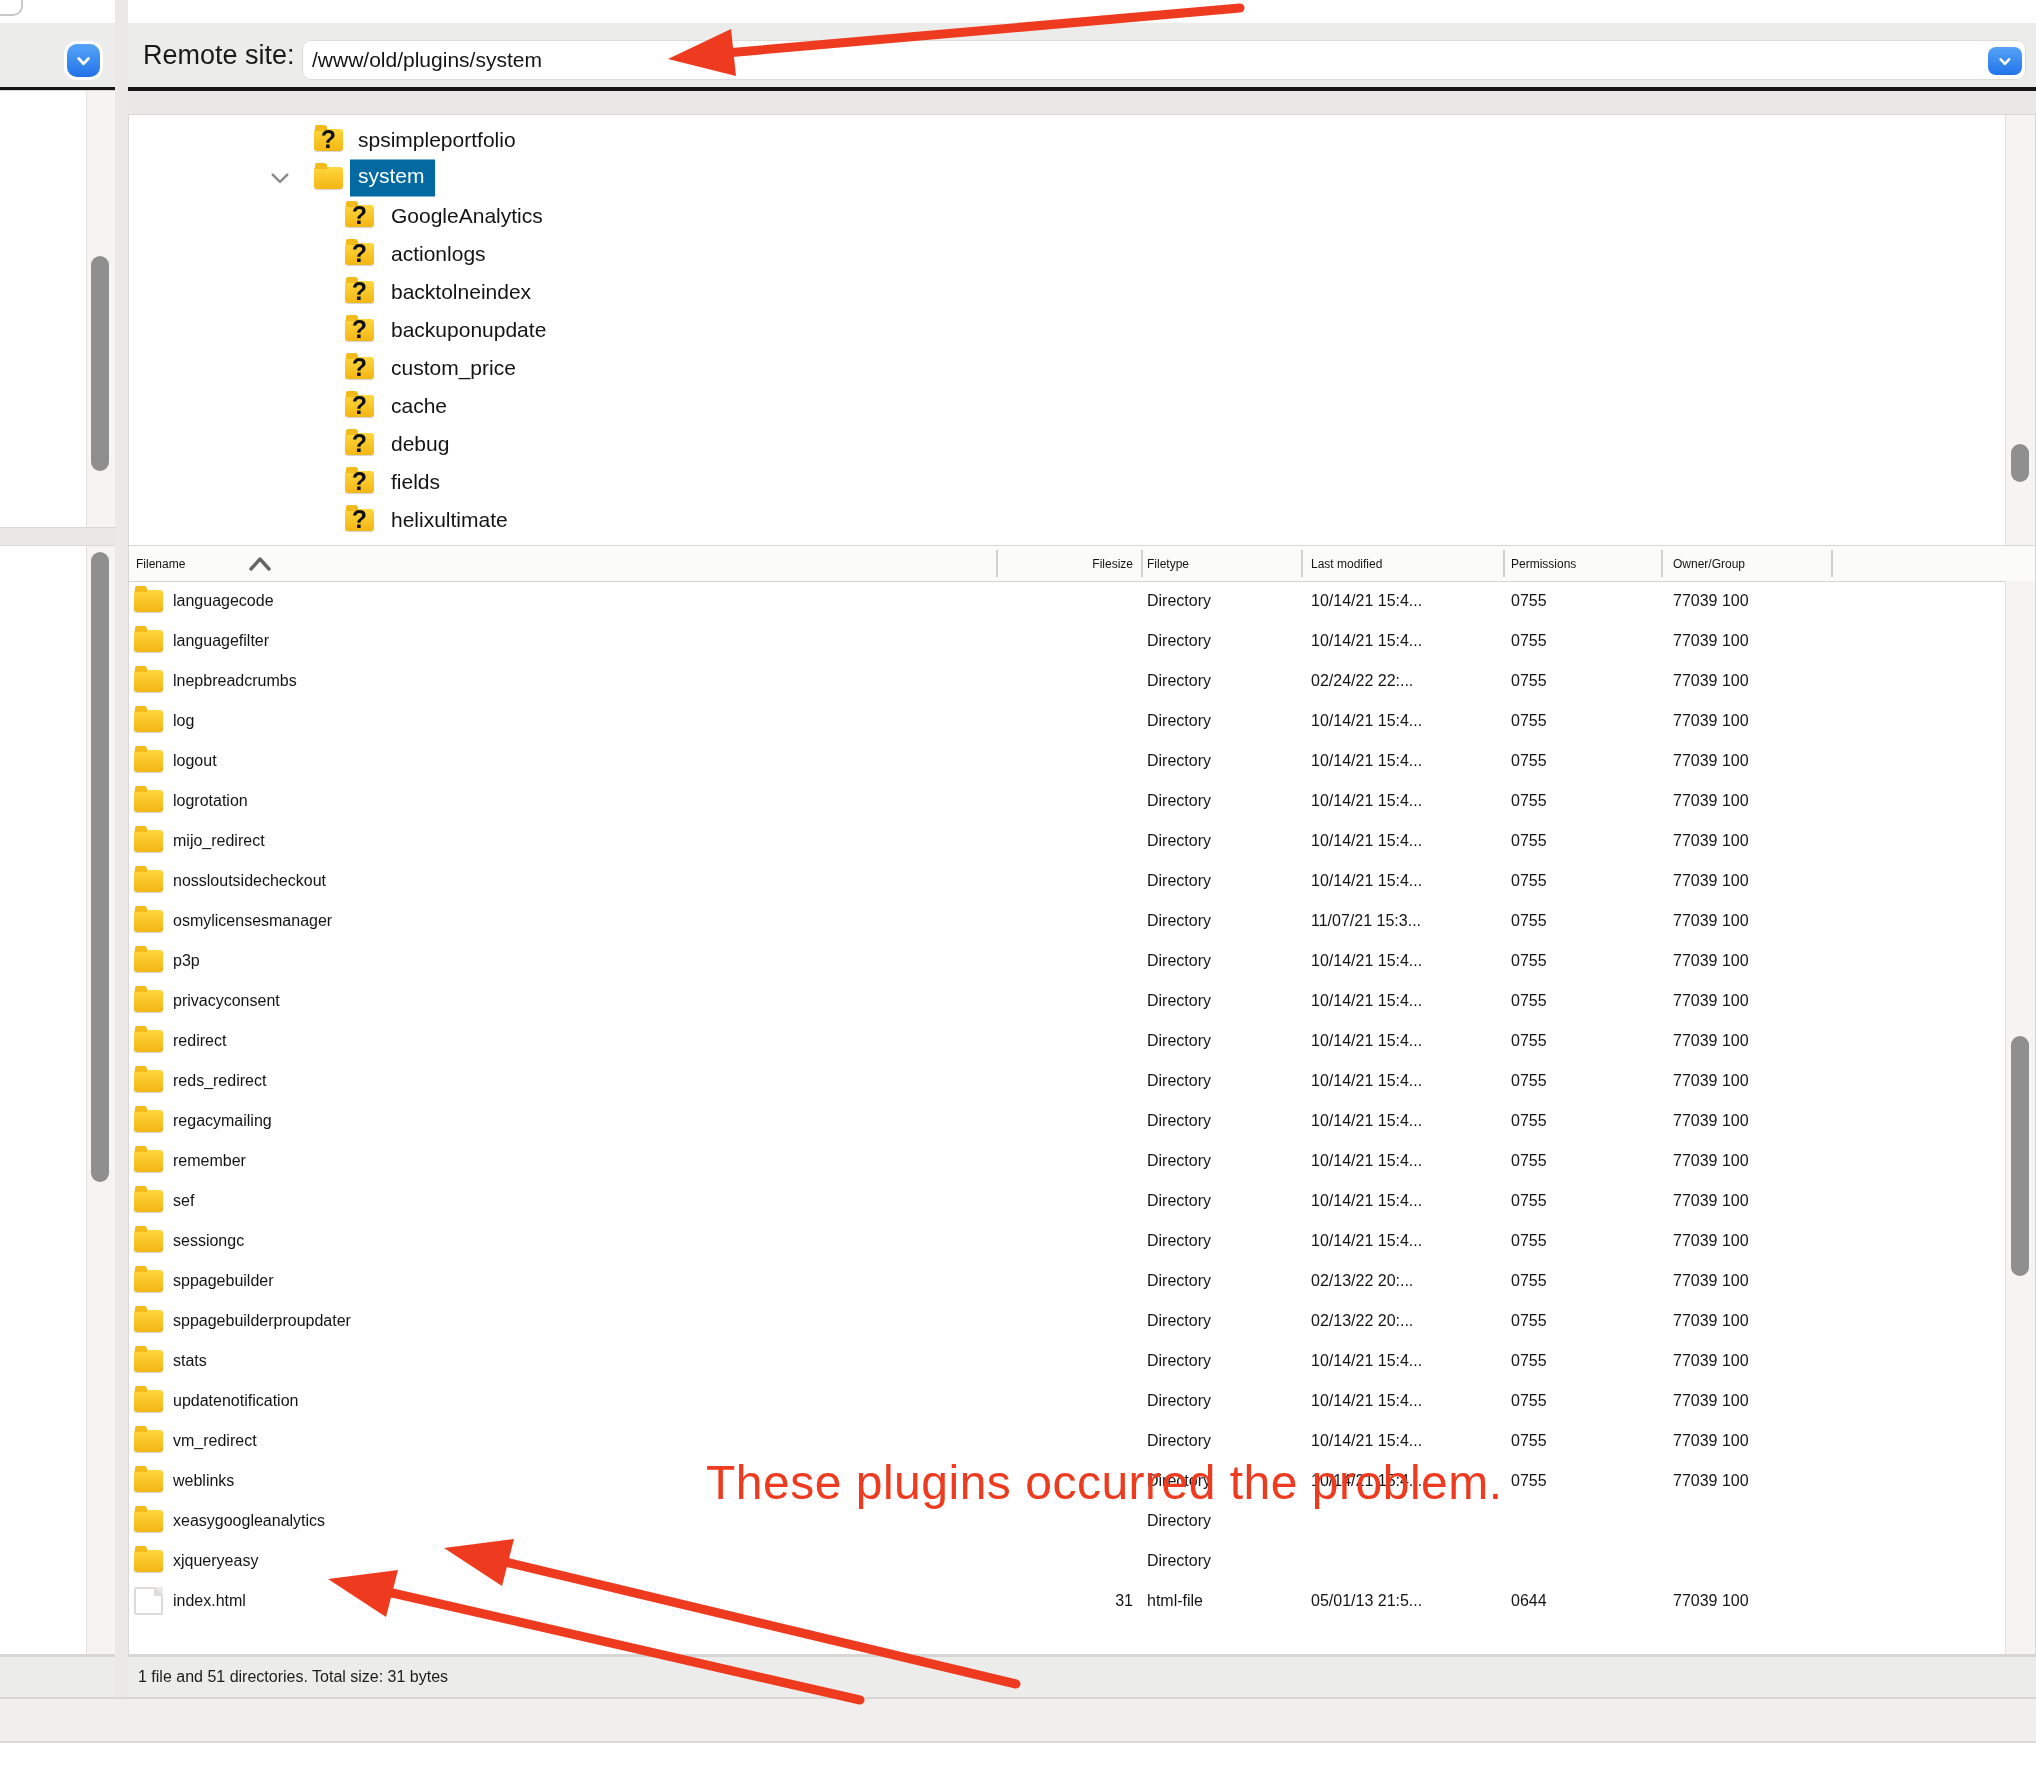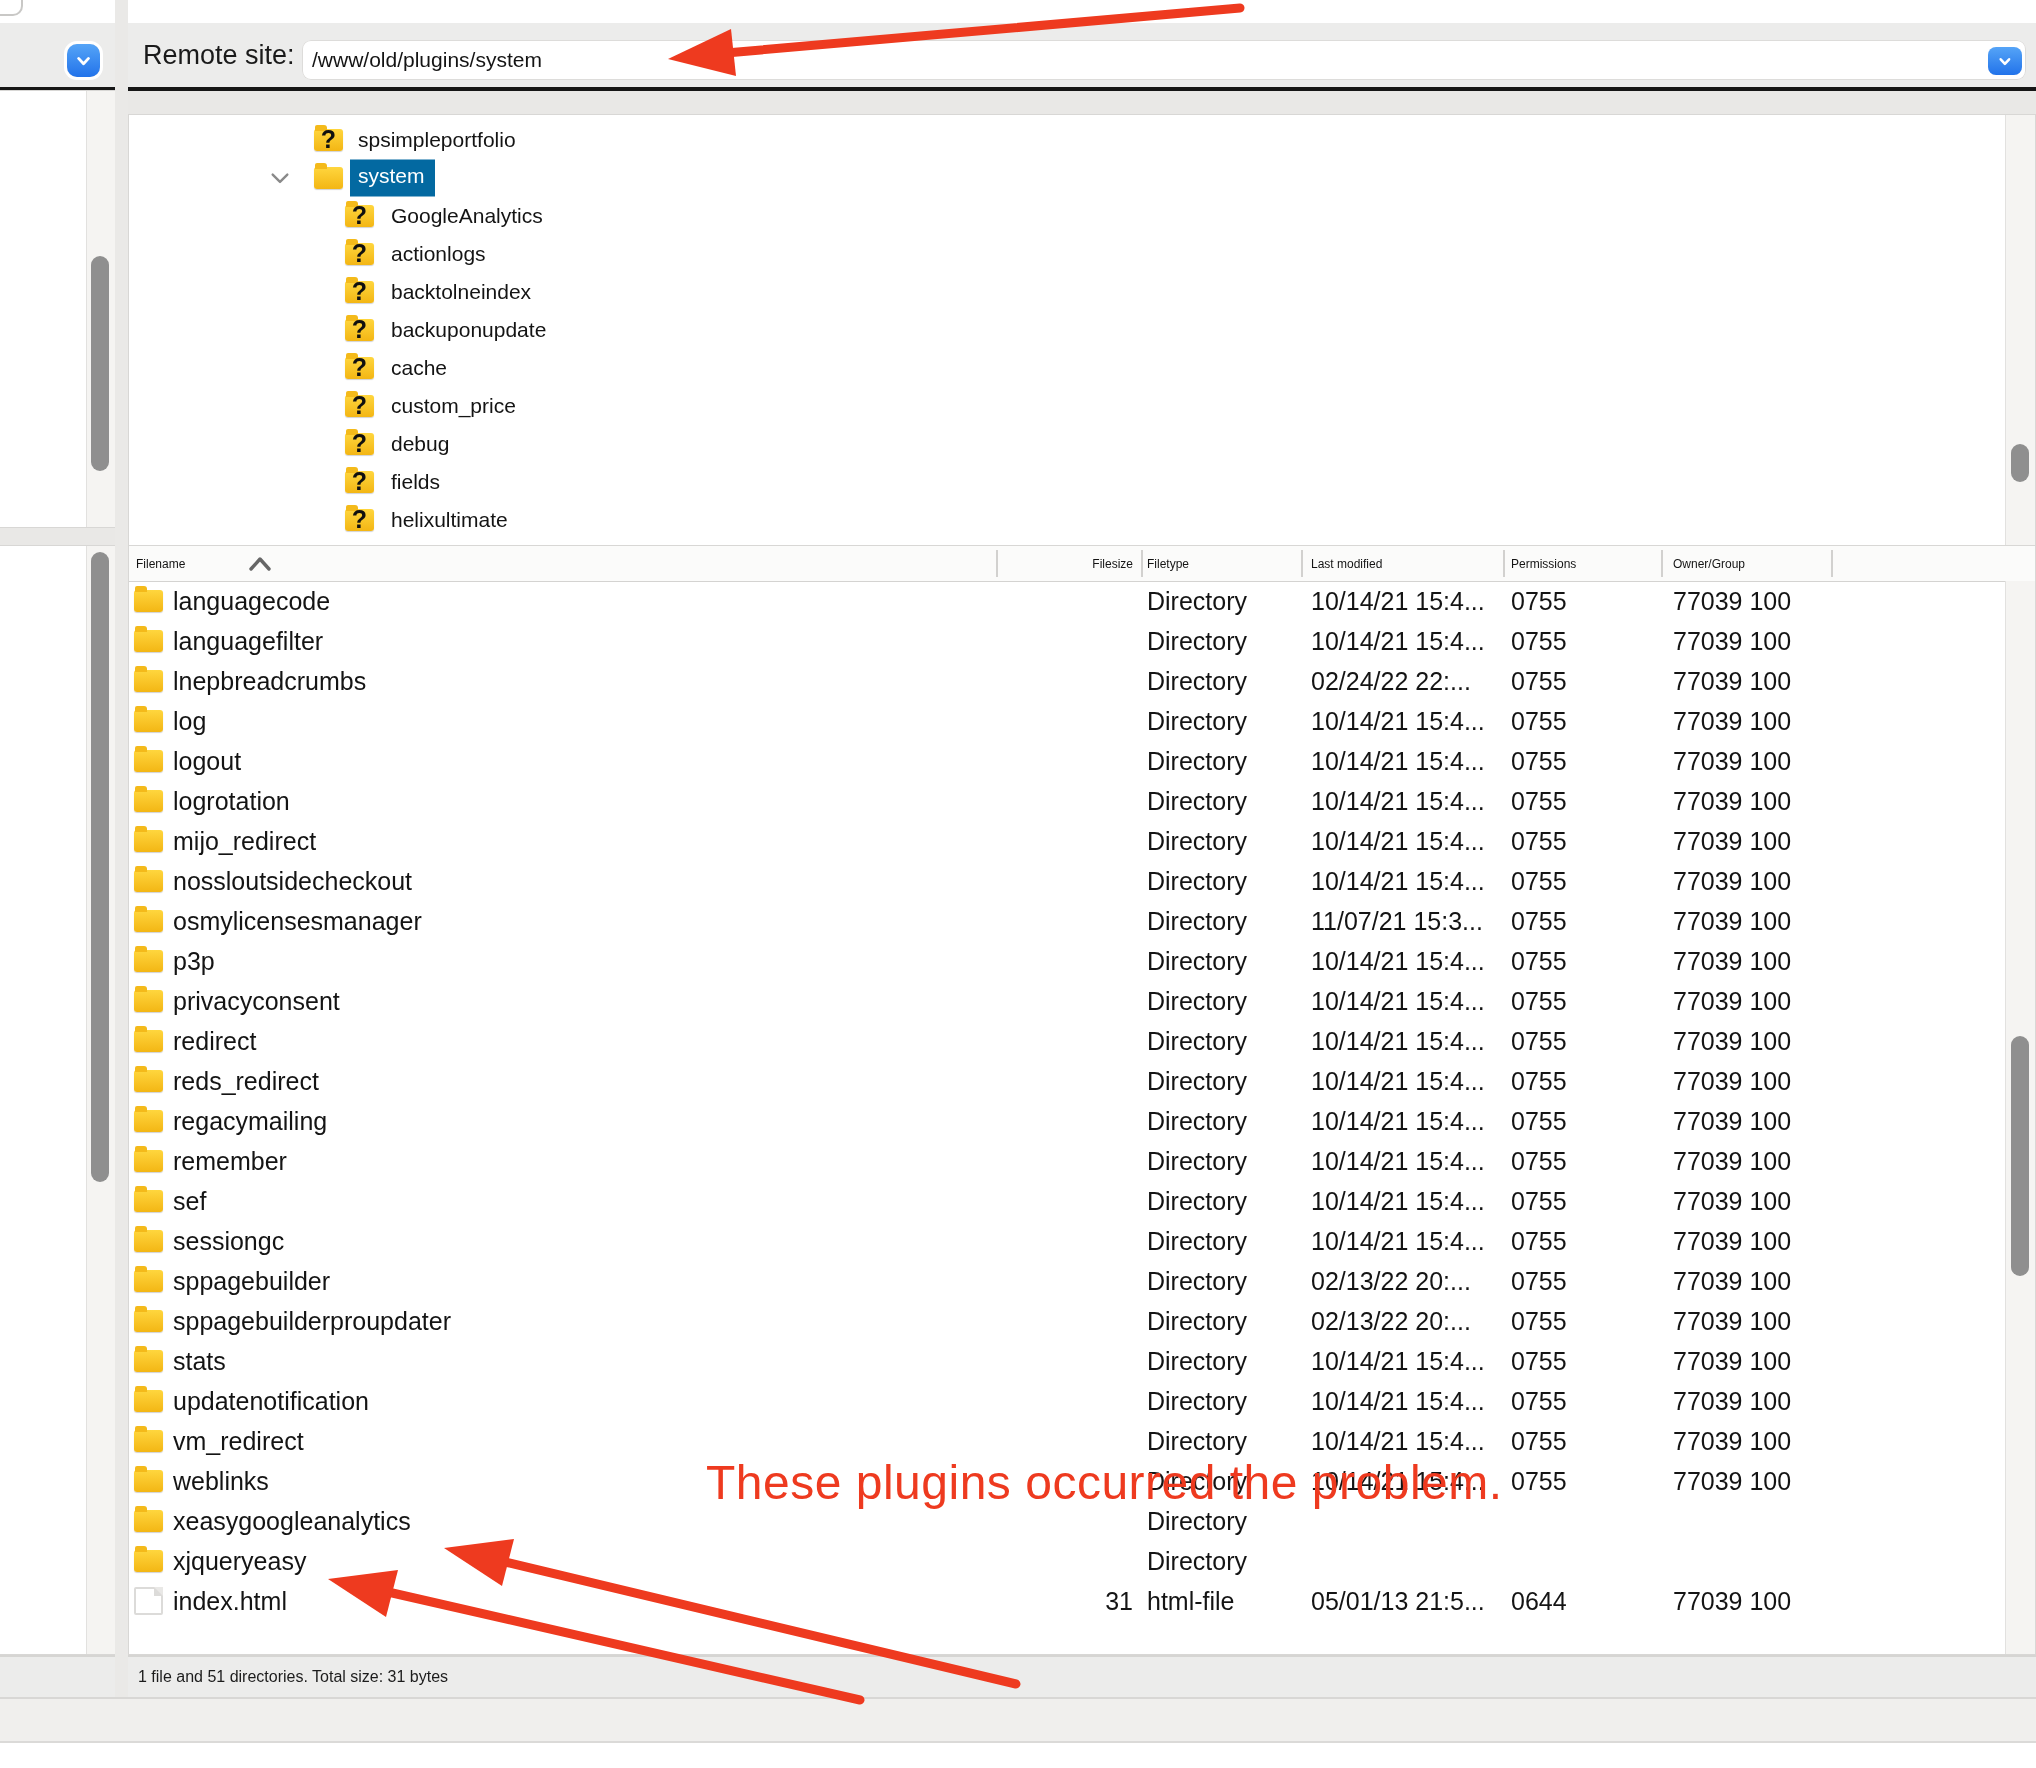--- a/index.html
+++ b/index.html
@@ -66,21 +66,21 @@
     width:22px;height:28px;background:#fff;border:2px solid #dcdbd9;border-radius:2px;
     box-sizing:border-box;}
   .file-ic::after{content:'';position:absolute;right:-2px;top:-2px;
     border-style:solid;border-width:0 9px 9px 0;border-color:transparent #e9e8e6 #dcdbd9 transparent;}
   
   .list-header{position:absolute;left:0;top:0;width:100%;height:35px;background:#fbfbfa;
     border-bottom:1px solid #d4d3d1;font-size:12px;}
   .list-header .hcell{position:absolute;top:50%;transform:translateY(-50%);white-space:nowrap;cursor:pointer;}
   .hsep{position:absolute;top:4px;bottom:4px;width:2px;background:#d2d1cf;}
   .rows{position:absolute;left:0;top:35px;width:100%;}
-  .frow{position:relative;height:40px;font-size:25px;cursor:default;}
+  .frow{position:relative;height:40px;font-size:16px;cursor:default;}
   .cell{position:absolute;top:50%;transform:translateY(-50%);white-space:nowrap;}
   .c-ic{left:5px;width:29px;}
   .c-name{left:44px;}
   .c-size{left:862px;width:142px;text-align:right;}
   .c-type{left:1018px;}
   .c-mod{left:1182px;}
   .c-perm{left:1382px;}
   .c-own{left:1544px;}
   .h-name{left:7px;} .h-caret{left:118px;top:50%;transform:translateY(-50%);position:absolute;width:26px;height:18px;}
   
@@ -161,25 +161,25 @@
       <div class="tree-row l1">
         <span class="fold q"></span>
         <span class="lbl">backtolneindex</span>
       </div>
       <div class="tree-row l1">
         <span class="fold q"></span>
         <span class="lbl">backuponupdate</span>
       </div>
       <div class="tree-row l1">
         <span class="fold q"></span>
+        <span class="lbl">custom_price</span>
+      </div>
+      <div class="tree-row l1">
+        <span class="fold q"></span>
         <span class="lbl">cache</span>
-      </div>
-      <div class="tree-row l1">
-        <span class="fold q"></span>
-        <span class="lbl">custom_price</span>
       </div>
       <div class="tree-row l1">
         <span class="fold q"></span>
         <span class="lbl">debug</span>
       </div>
       <div class="tree-row l1">
         <span class="fold q"></span>
         <span class="lbl">fields</span>
       </div>
       <div class="tree-row l1">

